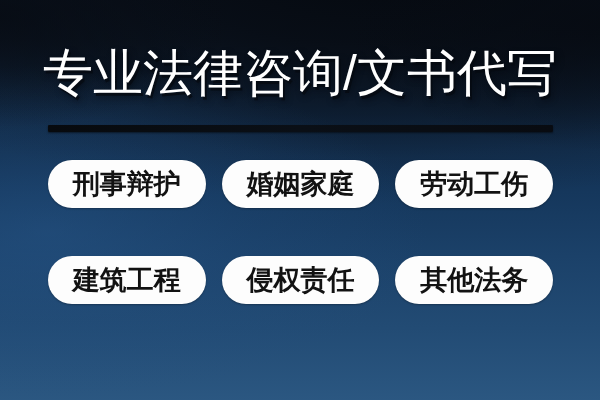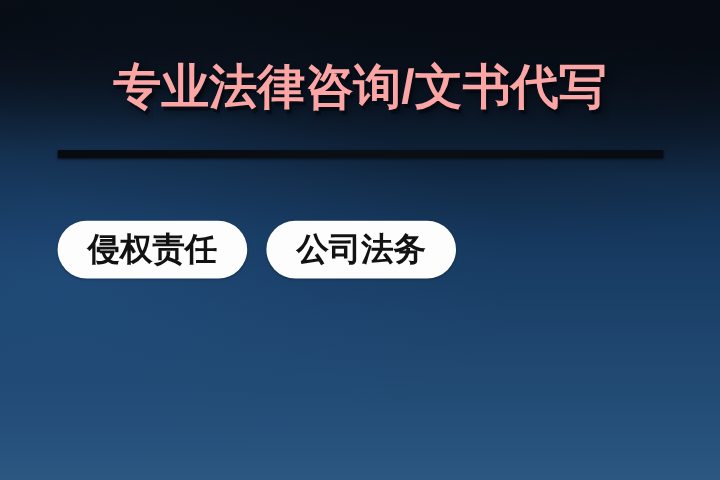--- a/index.html
+++ b/index.html
@@ -71,23 +71,23 @@
   
   #title {
     position: absolute;
     left: 0;
     right: 0;
     top: 31px;
     height: 84px;
     display: flex;
     align-items: center;
     justify-content: center;
-    color: #fca5a5;
-    font-size: 40px;
-    font-weight: bold;
+    color: #ffffff;
+    font-size: 50px;
+    font-weight: normal;
     letter-spacing: 0px;
     line-height: 1;
     white-space: nowrap;
     text-shadow:
        2px 3px 0 rgba(6,10,16,0.75),
        3px 4px 6px rgba(4,8,14,0.55);
   }
 
   
   #divider {
@@ -145,24 +145,30 @@
   <div class="bg-corners"></div>
 
   <div class="content">
 
     <div id="title">专业法律咨询/文书代写</div>
 
     <div id="divider"></div>
 
     <div id="tag-grid">
 
+      <div class="tag-row">
+        <div class="tag-pill">刑事辩护</div>
+        <div class="tag-pill">婚姻家庭</div>
+        <div class="tag-pill">劳动工伤</div>
+      </div>
 
       <div class="tag-row">
       </div>
 
       <div class="tag-row">
+        <div class="tag-pill">建筑工程</div>
         <div class="tag-pill">侵权责任</div>
-        <div class="tag-pill">公司法务</div>
+        <div class="tag-pill">其他法务</div>
       </div>
 
     </div>
   </div>
 </div>
 
 </body></html>

